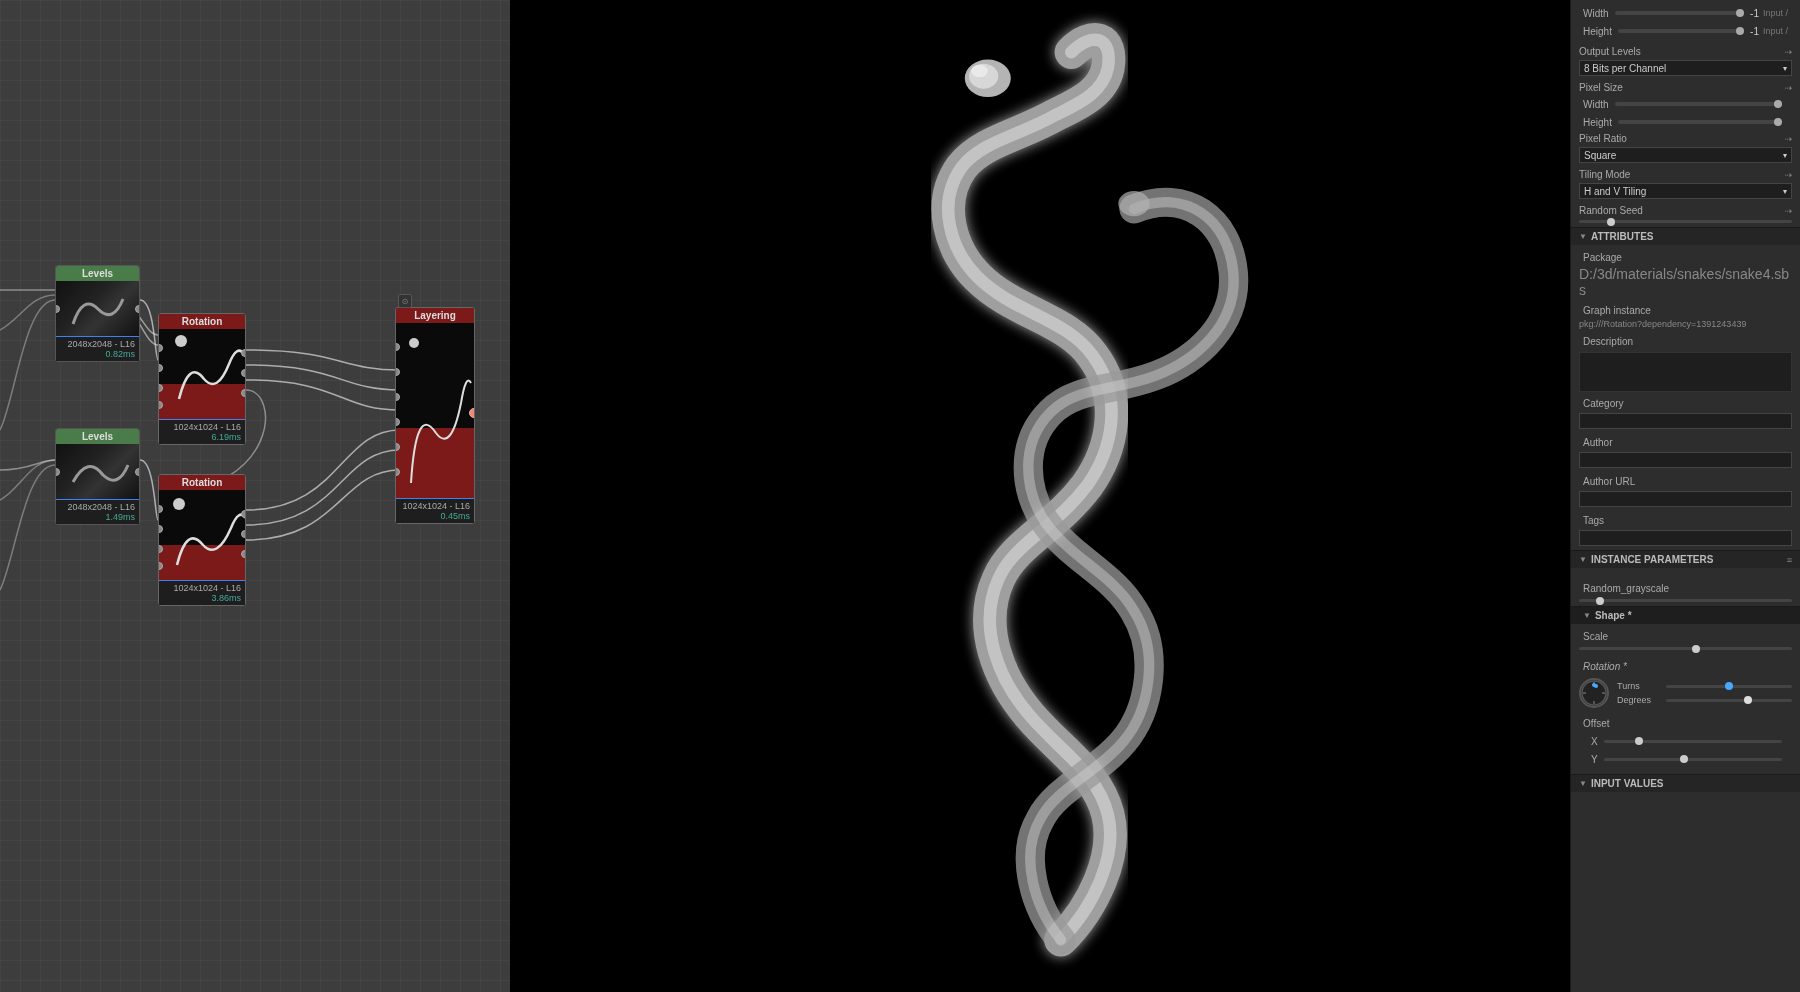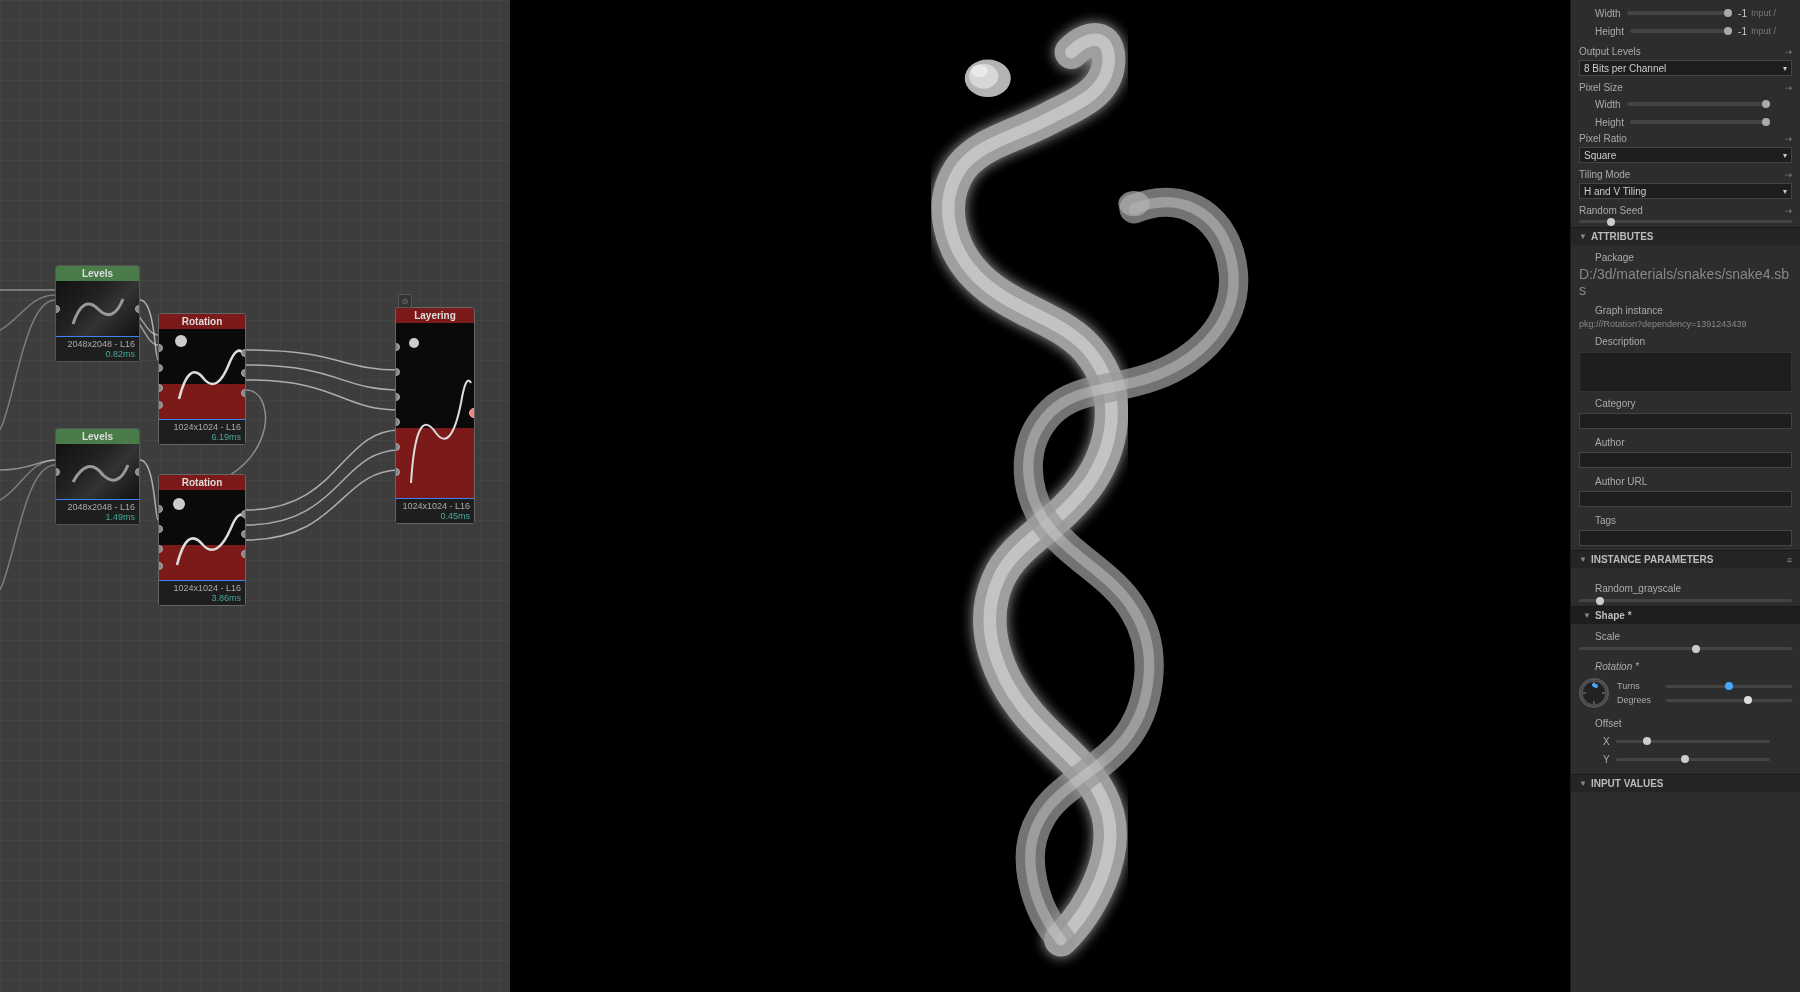--- a/index.html
+++ b/index.html
@@ -56,21 +56,21 @@
       overflow-y: auto;
       overflow-x: hidden;
       border-left: 1px solid #1a1a1a;
     }
 
     #right-panel::-webkit-scrollbar { width: 6px; }
     #right-panel::-webkit-scrollbar-track { background: #2a2a2a; }
     #right-panel::-webkit-scrollbar-thumb { background: #555; }
 
     .panel-row {
-      padding: 2px 24px;
+      padding: 2px 12px;
       display: flex;
       align-items: center;
       justify-content: space-between;
       min-height: 18px;
     }
 
     .panel-label {
       color: #aaa;
       font-size: 10px;
       white-space: nowrap;

